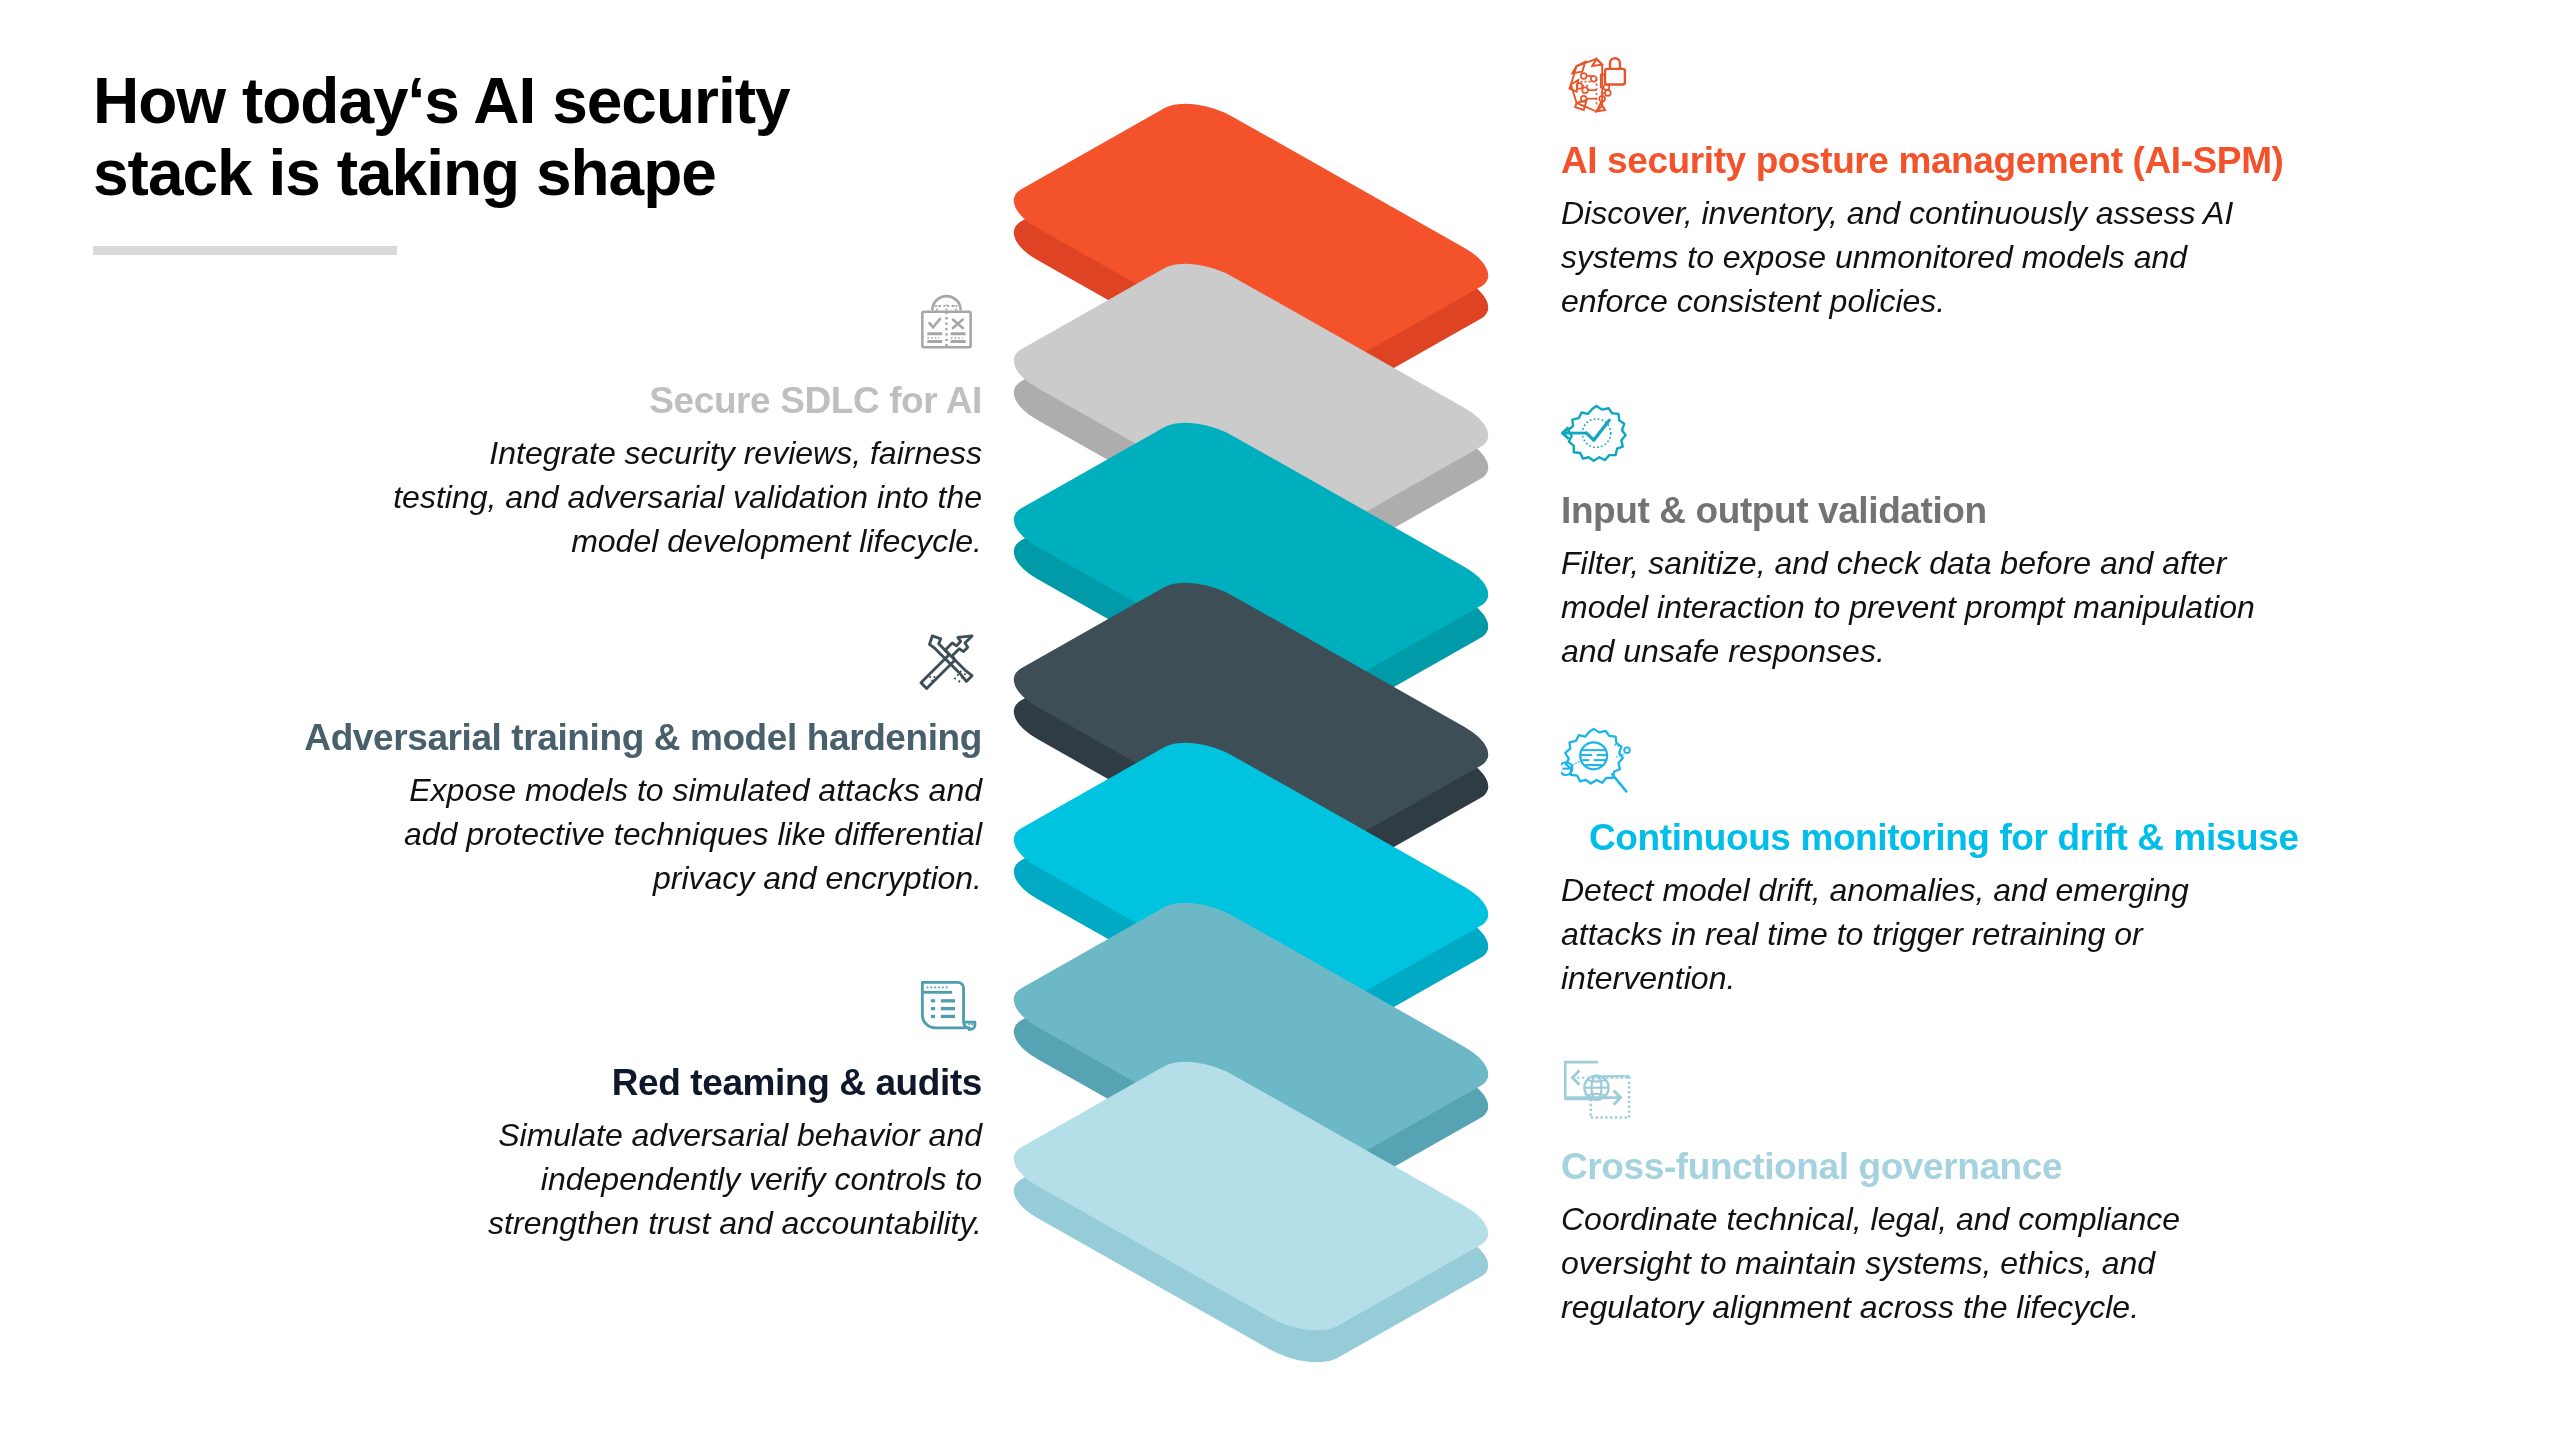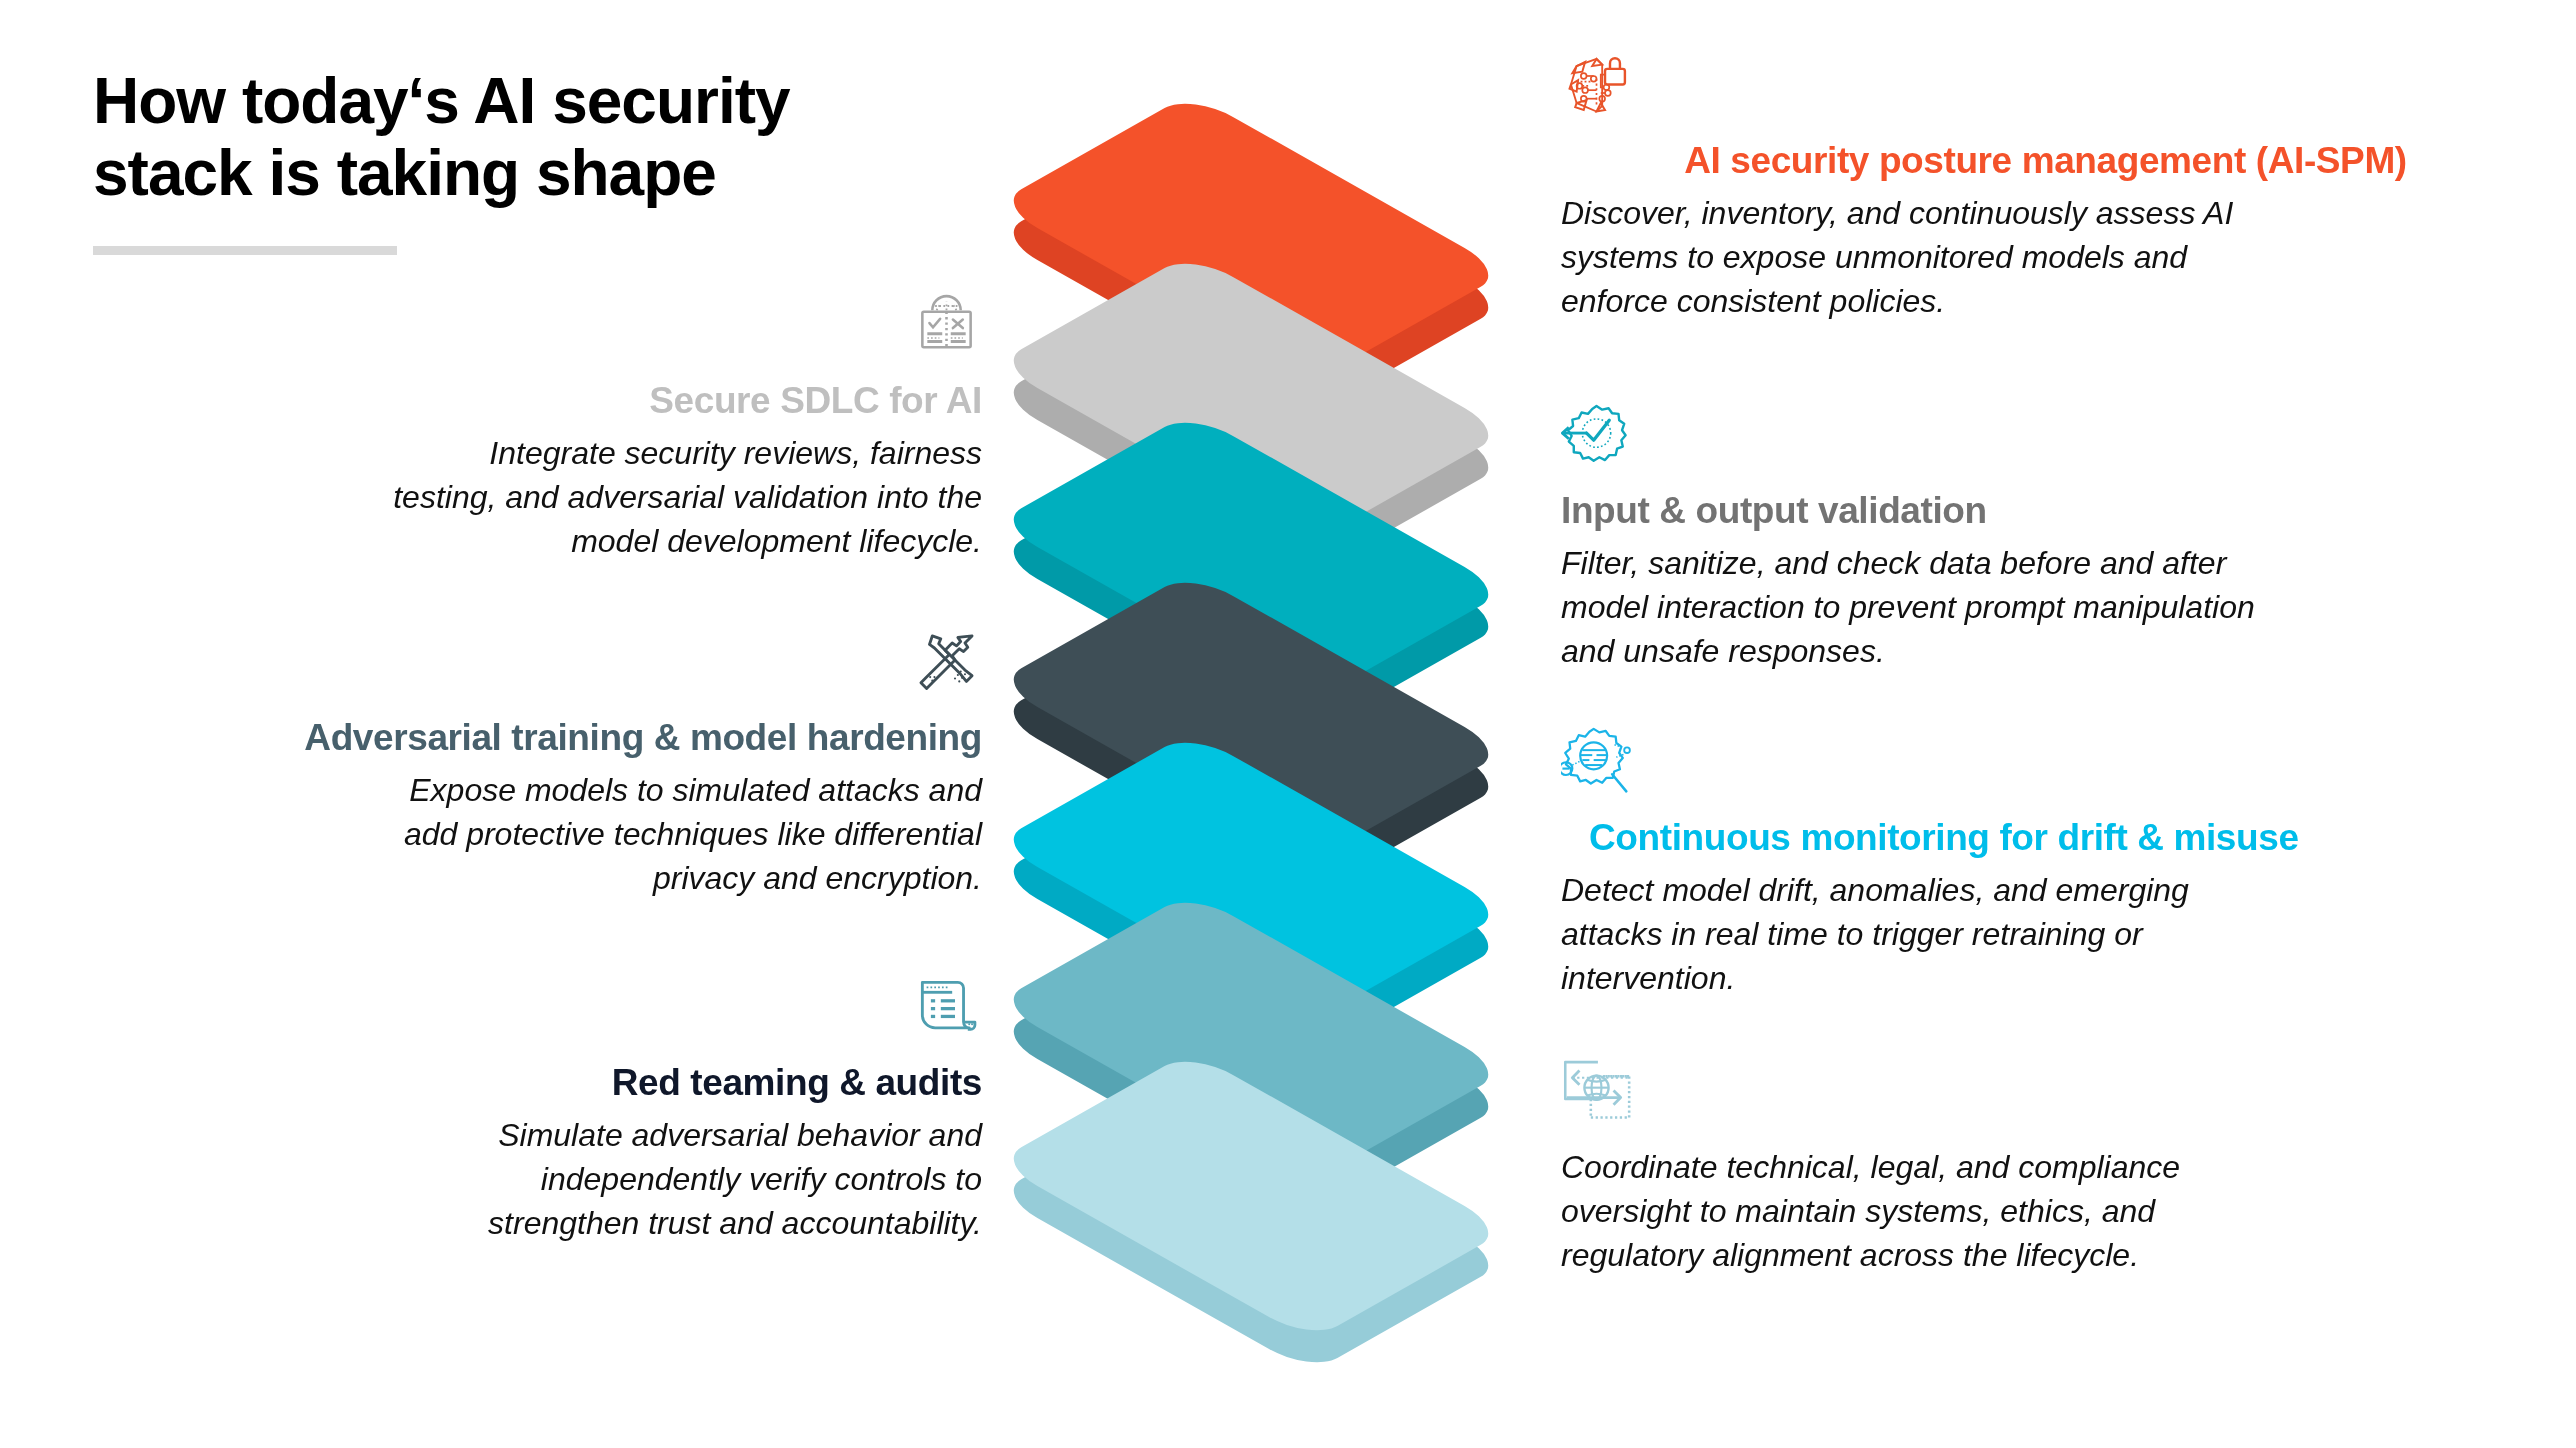--- a/index.html
+++ b/index.html
@@ -225,21 +225,21 @@
         <path d="M30 52 L40 52" stroke-dasharray="2.6 3"></path>
         <path d="M38 58 L50 58"></path>
           <path d="M36 70 L50 70"></path>
         <path d="M22 46 L42 46" stroke-dasharray="2.6 3"></path>
         <path d="M60 54 L56 54 L56 36 L62 36"></path>
         <path d="M62 62 L56 62"></path>
           <path d="M58 74 L58 82" stroke-dasharray="2.6 3"></path>
       </g>
     </svg>
   </div>
-  <div class="item-title" style="color: rgb(244, 82, 42); text-align: center;">AI security posture management (AI-SPM)</div>
+  <div class="item-title" style="color: rgb(244, 82, 42);">AI security posture management (AI-SPM)</div>
   <div class="item-desc">Discover, inventory, and continuously assess AI
 systems to expose unmonitored models and
 enforce consistent policies.</div>
 </div>
 
 <div class="col-right" style="top:399px">
   <div class="icon-wrap">
     <svg viewBox="0 0 100 100" fill="none" stroke="#0FA7BE" stroke-width="3.4" stroke-linejoin="round">
       <path d="M50 10 L58 15 L67 13 L72 20 L81 21 L82 30 L89 35 L86 44 L91 51 L85 58 L87 67 L79 70 L77 79 L68 79 L62 86 L54 82 L46 87 L39 82 L31 84 L27 76 L18 75 L18 66 L11 60 L15 52 L10 44 L17 38 L16 29 L25 27 L29 19 L38 21 L44 14 Z"></path>
       <circle cx="50" cy="48" r="20" stroke-width="2.2" stroke-dasharray="2.4 3.2"></circle>
@@ -296,17 +296,18 @@
       <path d="M16 32 L94 32" stroke-width="3" stroke-dasharray="3.2 3.6"></path>
       <path d="M74 50 L84 60 L74 70" stroke-width="4" fill="none"></path>
       <path d="M8 60 L84 60" stroke-width="3.6"></path>
       <circle cx="50" cy="46" r="17" stroke-width="3.4"></circle>
       <ellipse cx="50" cy="46" rx="7" ry="17" stroke-width="3"></ellipse>
       <path d="M33 46 L67 46" stroke-width="3"></path>
       <path d="M37 35 Q50 40 63 35" stroke-width="3"></path>
       <path d="M37 57 Q50 52 63 57" stroke-width="3"></path>
     </svg>
   </div>
+  <div class="item-title" style="color: rgb(164, 210, 222);">Cross-functional governance</div>
   <div class="item-desc">Coordinate technical, legal, and compliance
 oversight to maintain systems, ethics, and
 regulatory alignment across the lifecycle.</div>
 </div>
 
 
 </body></html>

